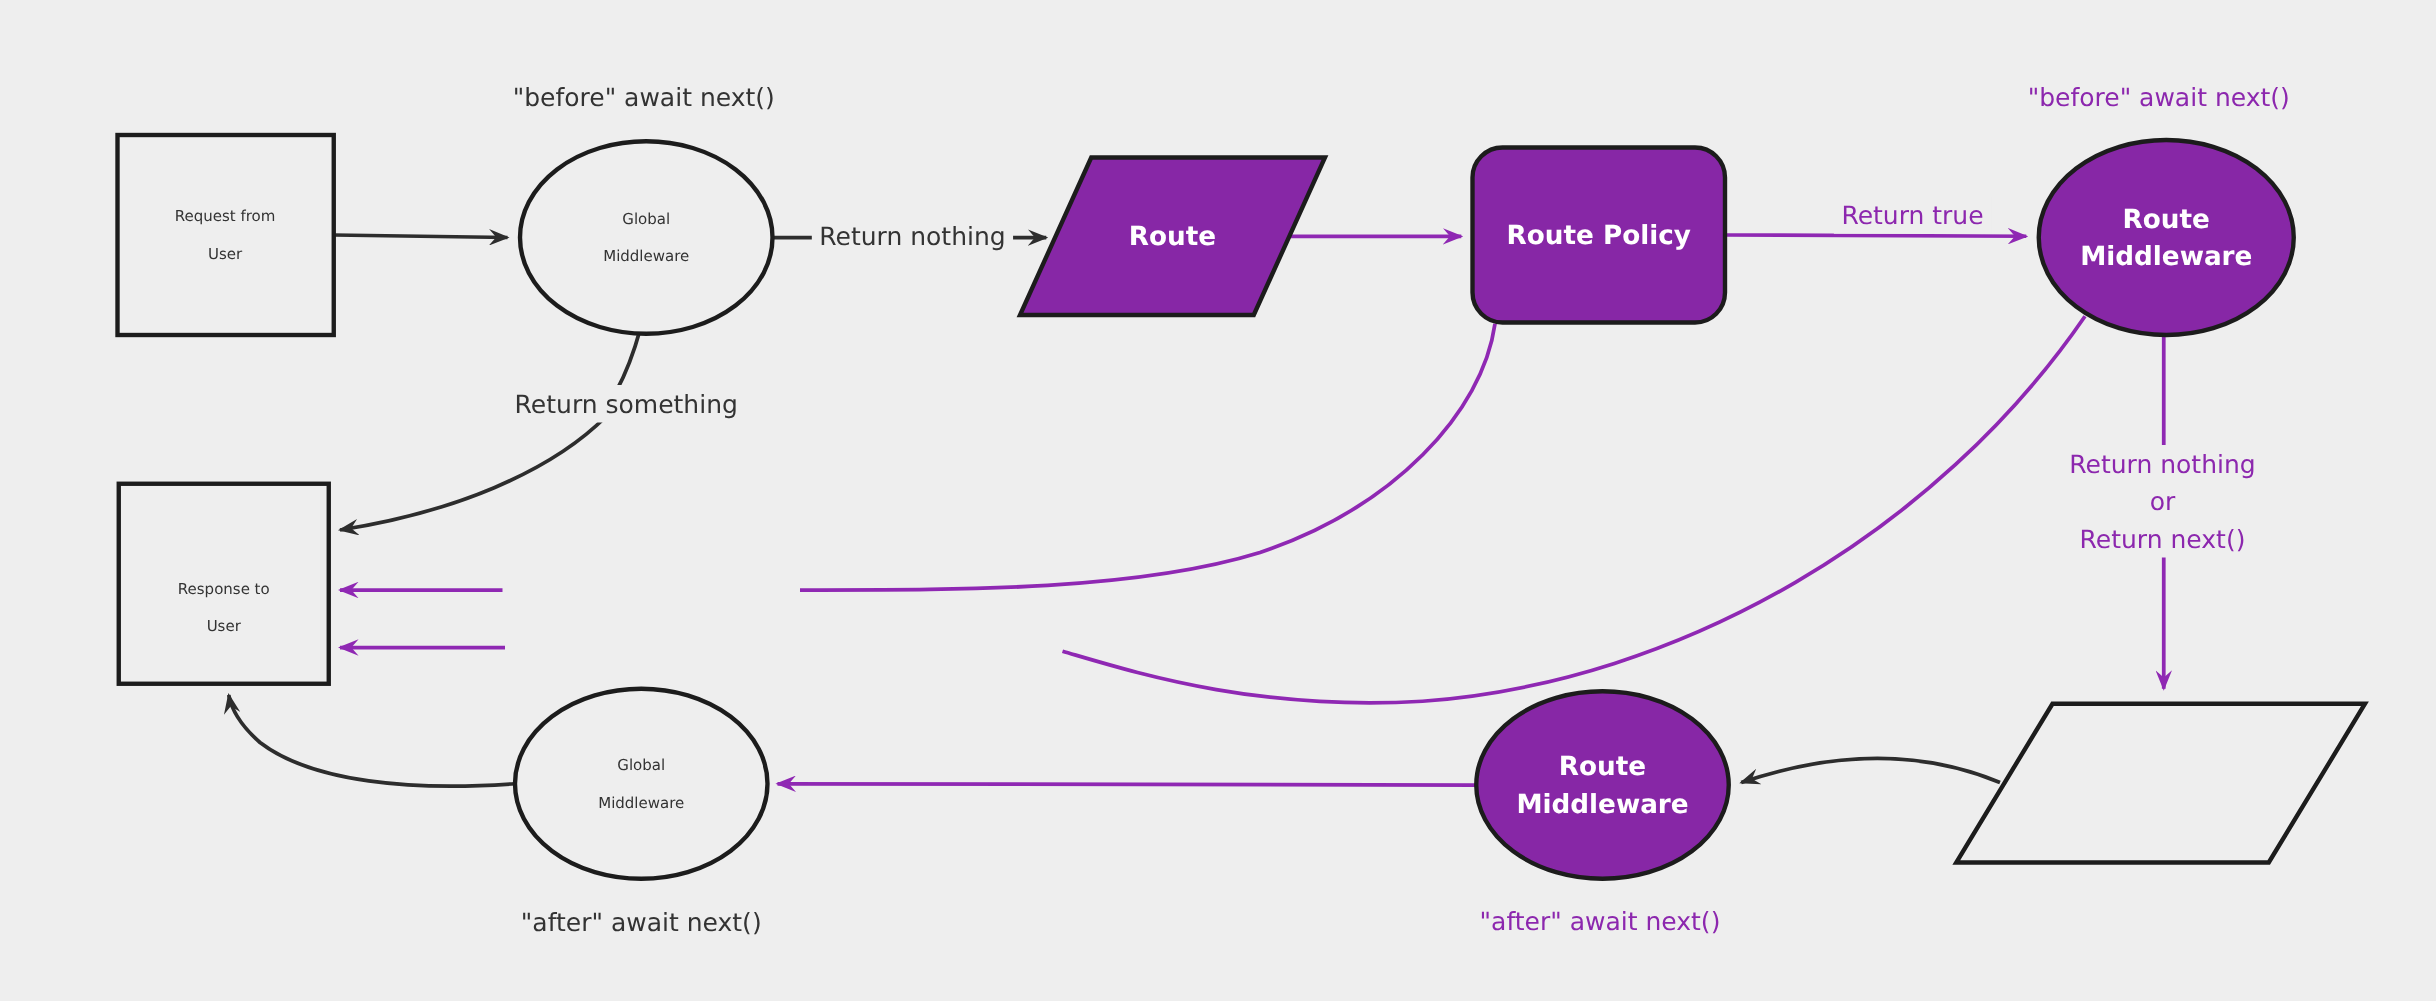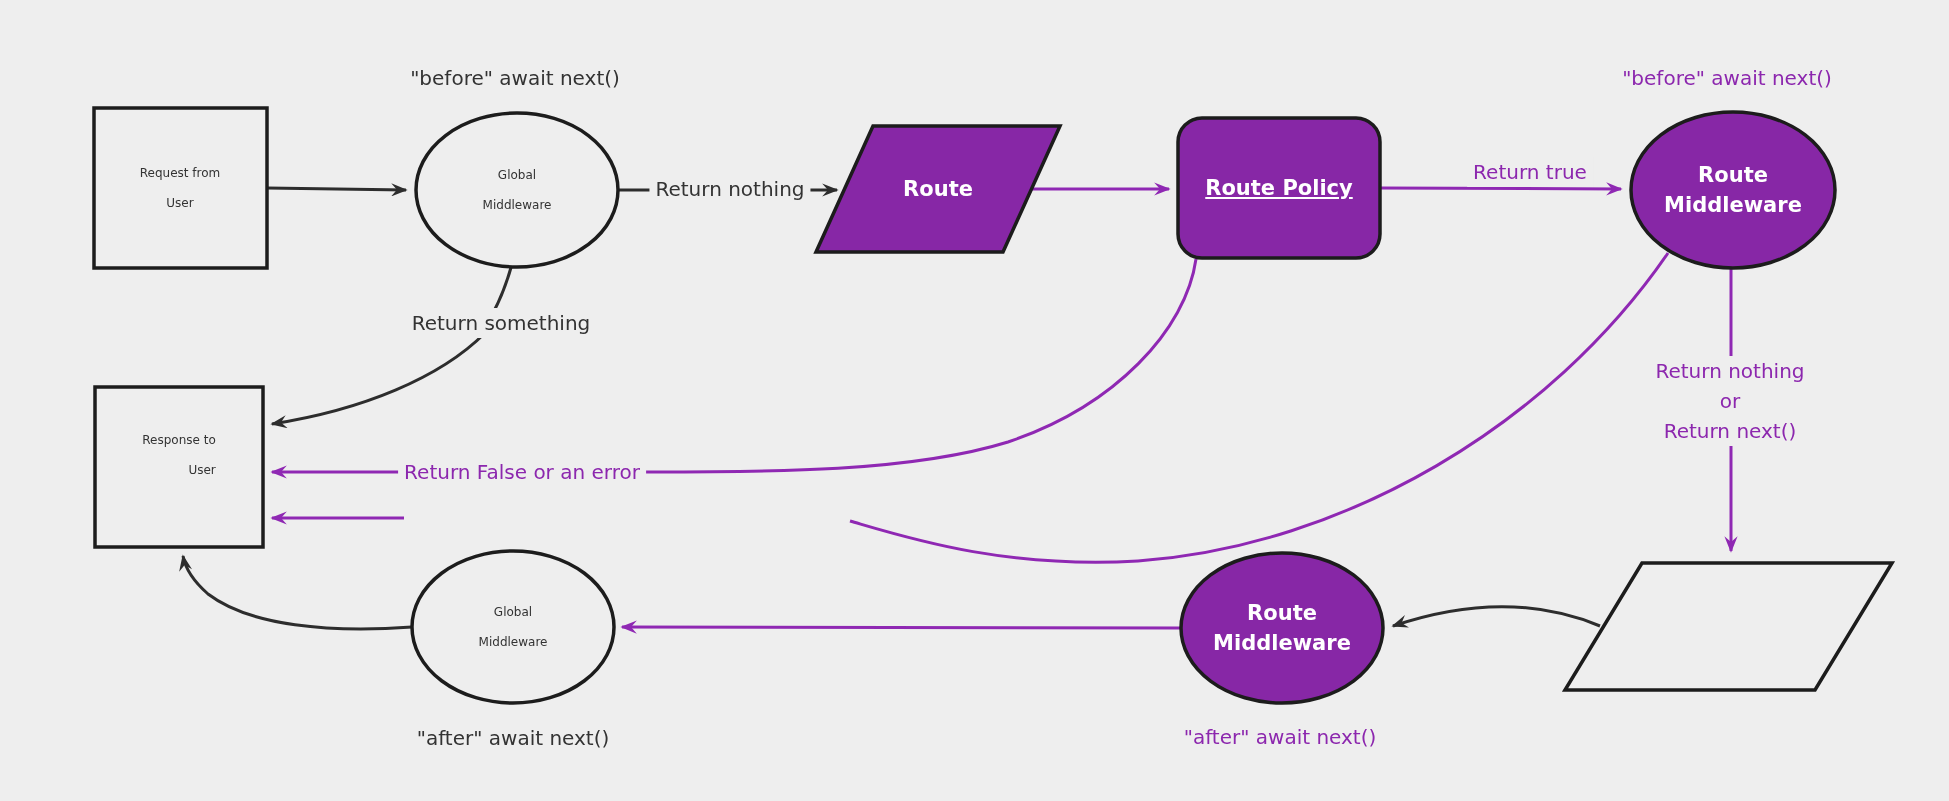--- a/index.html
+++ b/index.html
@@ -77,35 +77,34 @@
       <ellipse cx="513" cy="627" rx="101" ry="76" fill="var(--bg)"></ellipse>
       <rect x="95" y="387" width="168" height="160" fill="var(--bg)"></rect>
     </g>
   </svg>
 
   <div class="node-label" style="left:180px;top:188px;">Request from
 User</div>
   <div class="node-label" style="left:517px;top:190px;">Global
 Middleware</div>
   <div class="node-label on-purple" style="left:938px;top:189px;">Route</div>
-  <div class="node-label on-purple" style="left:1279px;top:188px;text-decoration:underline;">Route Policy</div>
+  <div class="node-label on-purple" style="left:1279px;top:188px;">Route Policy</div>
   <div class="node-label on-purple" style="left:1733px;top:190px;">Route
 Middleware</div>
   <div class="node-label on-purple" style="left:1282px;top:628px;">Route
 Middleware</div>
   <div class="node-label" style="left:513px;top:627px;">Global
 Middleware</div>
-  <div class="node-label" style="left:179px;top:455px;text-align:right;">Response to
+  <div class="node-label" style="left:179px;top:486px;">Response to
 User</div>
 
   <div class="lbl nobg" style="left:515px;top:78px;">"before" await next()</div>
   <div class="lbl purple nobg" style="left:1727px;top:78px;">"before" await next()</div>
   <div class="lbl" style="left:730px;top:189px;">Return nothing</div>
   <div class="lbl purple" style="left:1500px;top:172px;margin-left:30px;">Return true</div>
   <div class="lbl purple" style="left:1730px;top:401px;">Return nothing
 or
 Return next()</div>
   <div class="lbl" style="left:501px;top:323px;text-align:center;">Return something</div>
-  <div class="lbl purple" style="left:522px;top:472px;">Return False or an error</div>
   <div class="lbl purple nobg" style="left:1280px;top:737px;">"after" await next()</div>
   <div class="lbl nobg" style="left:513px;top:738px;">"after" await next()</div>
 
 </div>
 
 </body></html>

